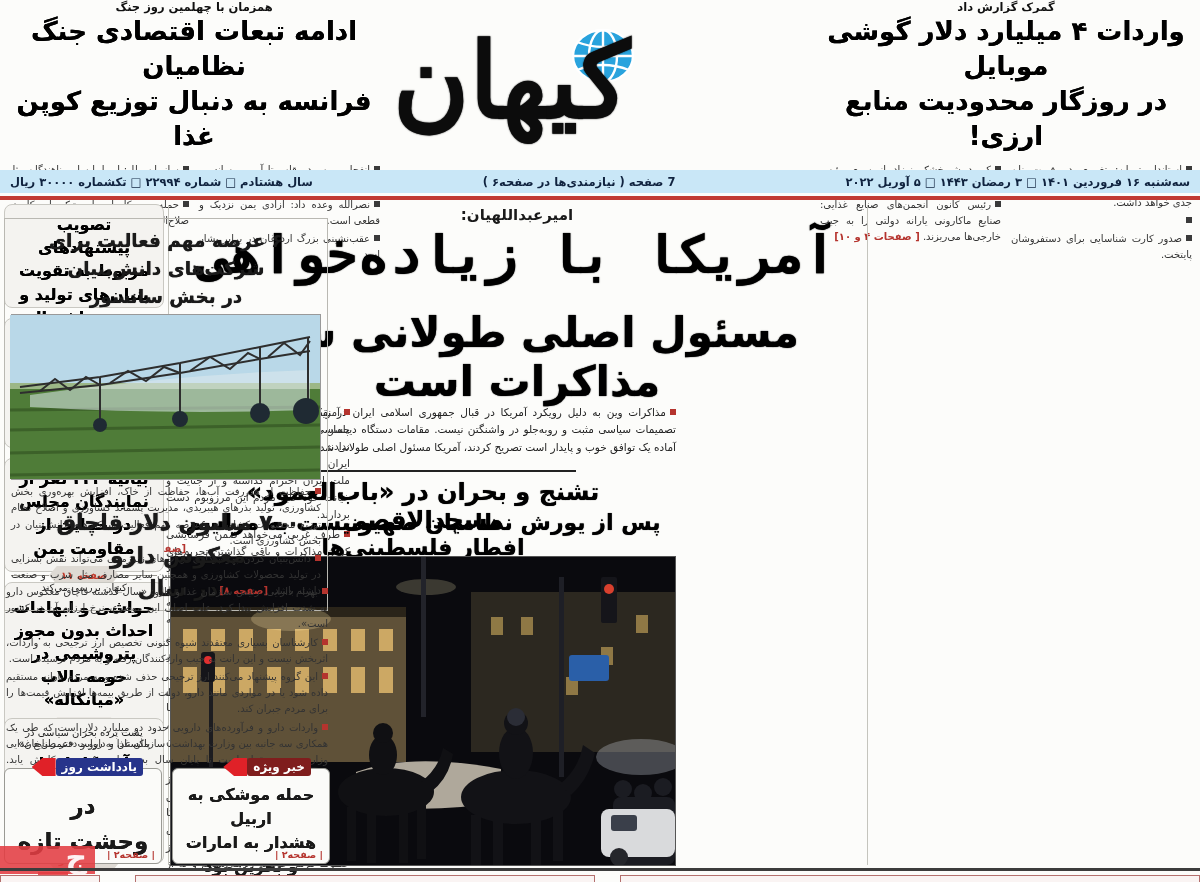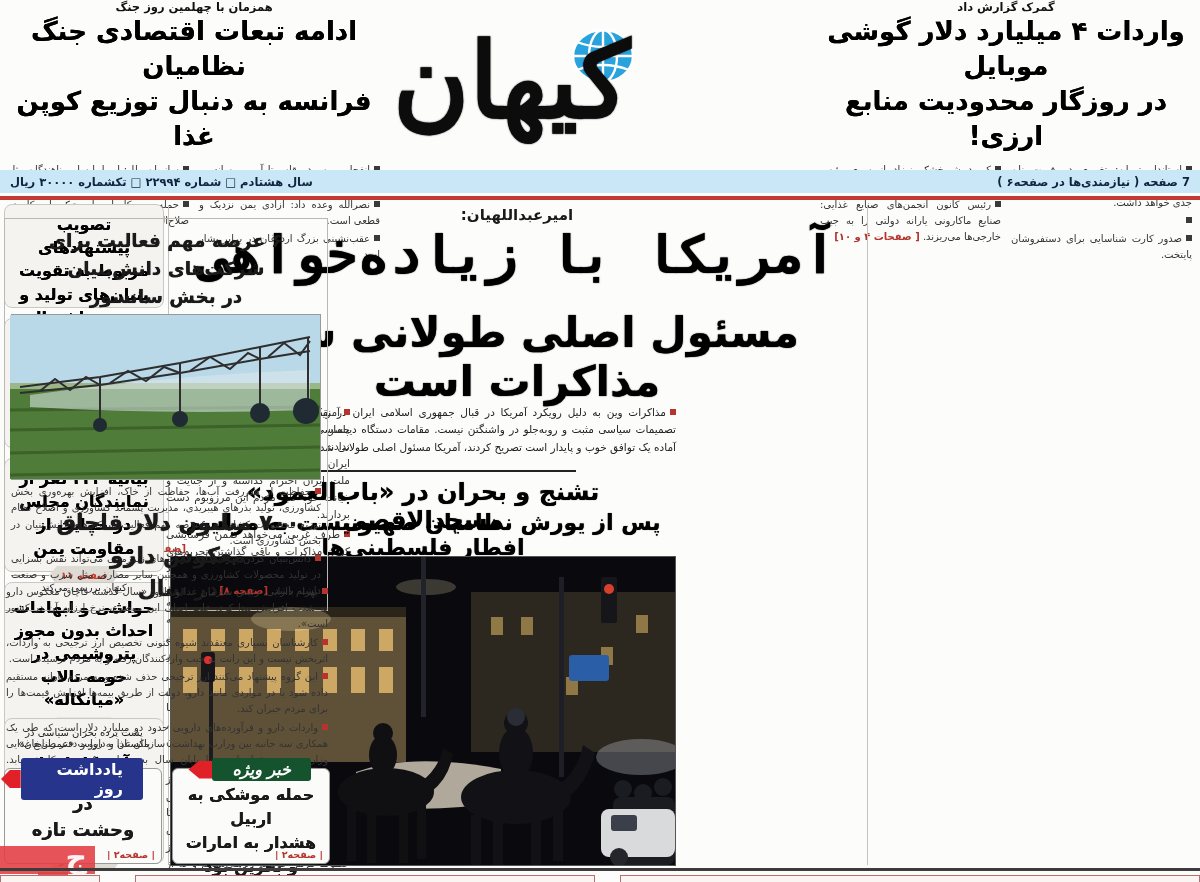--- a/index.html
+++ b/index.html
@@ -75,25 +75,25 @@
   .agribox .hl { font-size:18.5px; font-weight:bold; text-align:center; line-height:1.5;
                  text-shadow:0 0 .7px #000; }
   .agriphoto { width:100%; height:166px; border:1px solid #999; margin:4px 0; display:block; }
   .drug-hl { position:absolute; top:506px; right:872px; left:4px; width:300px; text-align:center;
              font-size:22px; font-weight:bold; line-height:1.5; text-shadow:0 0 .9px #000; }
   .drug-body { position:absolute; top:584px; right:872px; left:6px; width:322px; }
   .drug-body .bullet { font-size:10px; }
 
   .labelbox { position:absolute; width:158px; height:96px; border:1px solid #9a9a94; border-radius:6px;
               background:#fbfbf9; }
-  .labelbox .ttl { font-size:18px; font-weight:bold; text-align:center; margin-top:20px; line-height:1.5;
+  .labelbox .ttl { font-size:23px; font-weight:bold; text-align:center; margin-top:20px; line-height:1.5;
                    text-shadow:0 0 .6px #000; }
   .labelbox .pg { position:absolute; bottom:3px; right:6px; font-size:9.5px; color:#b5342e; font-weight:bold; }
   .ribbon { position:absolute; top:-11px; right:18px; display:flex; align-items:center; }
-  .rib-tag { color:#fff; font-size:16px; font-weight:bold; padding:2px 20px; border-radius:3px; }
+  .rib-tag { color:#fff; font-size:12px; font-weight:bold; padding:2px 6px; border-radius:3px; }
   .rib-arrow { width:24px; height:18px; background:#e02128; margin-left:-4px;
                clip-path:polygon(100% 0,100% 100%,45% 100%,0 50%,45% 0); }
 
   .watermark { position:absolute; bottom:8px; right:1105px; left:0; width:95px; height:28px;
                background:rgba(226,60,66,.88); overflow:hidden; }
   .watermark span { color:rgba(255,255,255,.92); font-size:30px; font-weight:bold; position:absolute;
                     right:8px; top:-6px; }
   .watermark-tail { position:absolute; bottom:0; left:38px; width:30px; height:10px;
                     background:rgba(226,60,66,.88); }
 </style>
@@ -153,20 +153,21 @@
       </div>
       <div class="hdr-col">
         <div class="bullet"><span class="sq"></span><span>سازمان ملل: اروپا با سایر پناهندگان مثل پناهندگان اوکراینی رفتار نمی‌کند.</span></div>
         <div class="bullet"><span class="sq"></span><span>حمله به کاروان لجستیک آمریکا در صلاح‌الدین عراق.</span>
           <span class="pageref">[ صفحه آخر]</span></div>
       </div>
     </div>
   </div>
 
   <div class="datebar">
+    <span>سه‌شنبه ۱۶ فروردین ۱۴۰۱ □ ۳ رمضان ۱۴۴۳ □ ۵ آوریل ۲۰۲۲</span>
     <span>7 صفحه ( نیازمندی‌ها در صفحه۶ )</span>
     <span>سال هشتادم □ شماره ۲۲۹۹۴ □ تکشماره ۳۰۰۰۰ ریال</span>
   </div>
   <div class="redrule"></div>
 
   <div class="vdiv" style="right:332px;"></div>
   <div class="vdiv" style="right:1031px;"></div>
 
   <div class="main-kicker">امیرعبداللهیان:</div>
   <div class="main-hl l1">آمریکا با زیاده‌خواهی</div>
@@ -370,21 +371,21 @@
   <div class="drug-body">
     <div class="bullet"><span class="sq red"></span><span>بهرام دارایی، رئیس سازمان غذا و دارو: «سال گذشته قاچاق معکوس دارو به شدت افزایش پیدا کرد. علت اصلی این موضوع، نرخ ارزان آن در کشور است».</span></div>
     <div class="bullet"><span class="sq red"></span><span>کارشناسان بسیاری معتقدند شیوه کنونی تخصیص ارز ترجیحی به واردات، اثربخش نیست و این رانت به جیب واردکنندگان رفته و به مردم نرسیده است.</span></div>
     <div class="bullet"><span class="sq red"></span><span>این گروه پیشنهاد می‌کنند ارز ترجیحی حذف شده و به مردم یارانه مستقیم داده شود یا در مواردی مانند دارو، دولت از طریق بیمه‌ها افزایش قیمت‌ها را برای مردم جبران کند.</span></div>
     <div class="bullet"><span class="sq red"></span><span>واردات دارو و فرآورده‌های دارویی حدود دو میلیارد دلار است که طی یک همکاری سه جانبه بین وزارت بهداشت، سازمان غذا و دارو و دفتر صنایع غذایی وزارت صمت قرار است تا پایان سال به میزان ۵۰ درصد کاهش یابد.</span>
       <span class="pageref">[صفحه ۴]</span></div>
   </div>
 
   <div class="labelbox" style="top:768px; right:870px; left:172px;">
     <div class="ribbon">
-      <span class="rib-tag" style="background:#14532d;font-style:italic;">خبر ویژه</span>
+      <span class="rib-tag" style="background:#7f1d1d;">خبر ویژه</span>
       <span class="rib-arrow"></span>
     </div>
     <div class="ttl" style="margin-top:14px; font-size:16px;">
       <div>حمله موشکی به اربیل</div>
       <div>هشدار به امارات</div>
       <div>و بحرین بود</div>
     </div>
     <div class="pg">| صفحه۲ |</div>
   </div>
 

